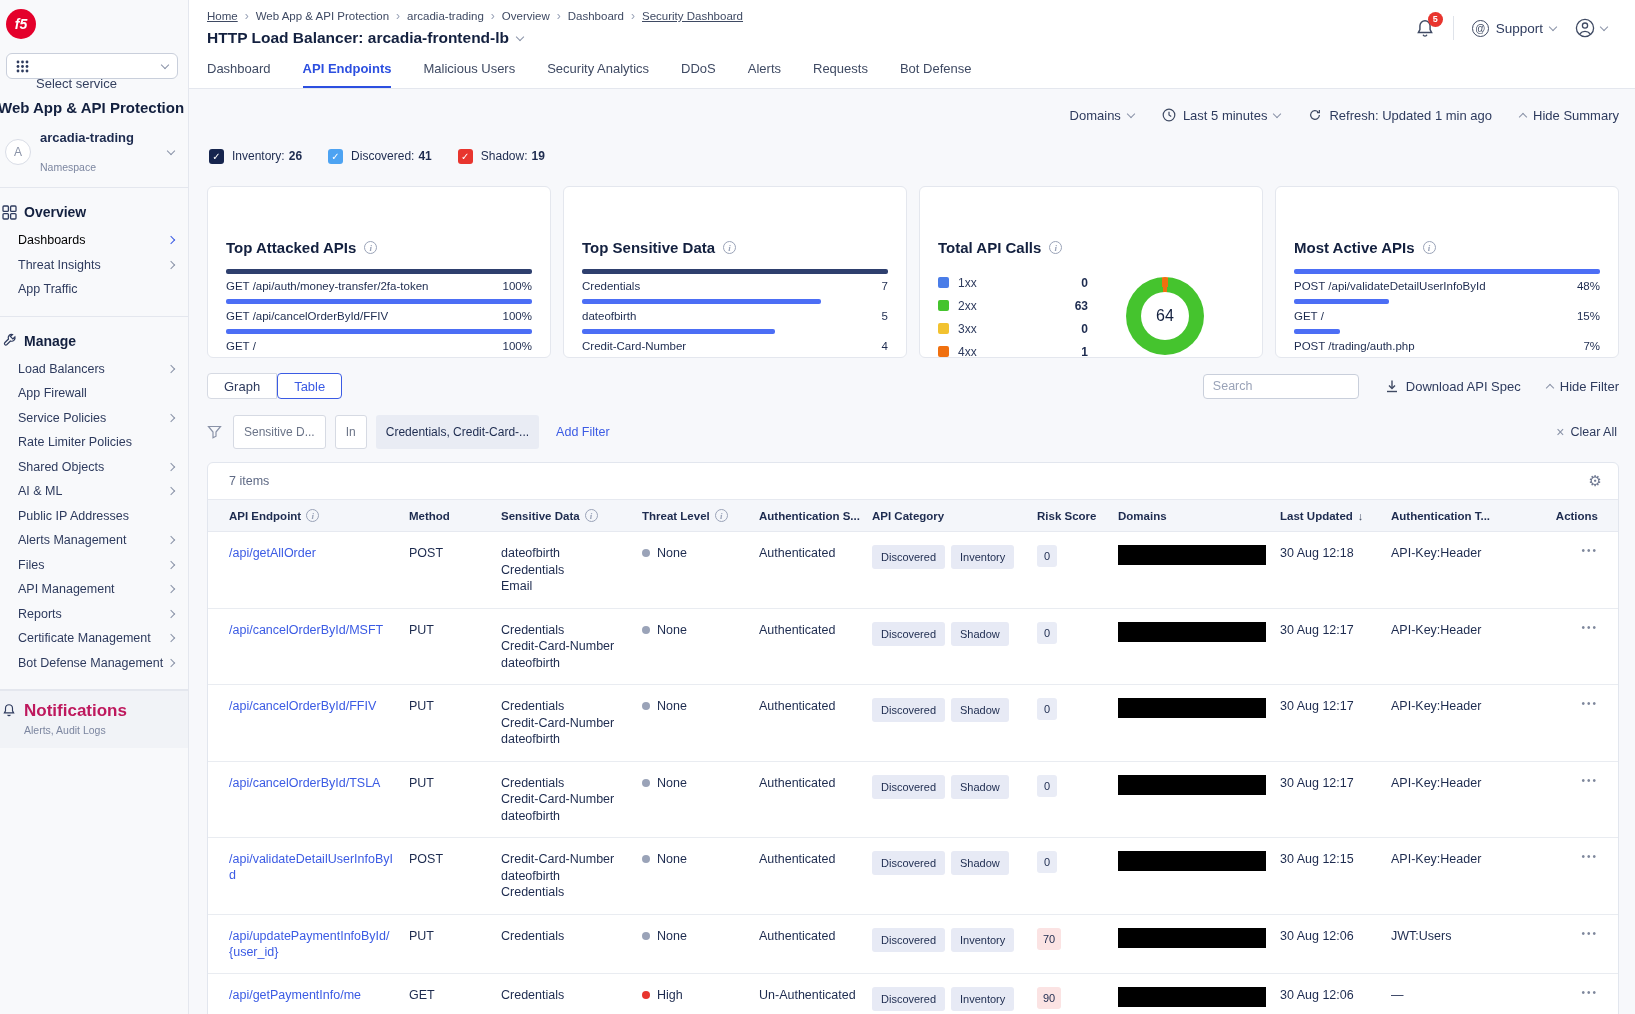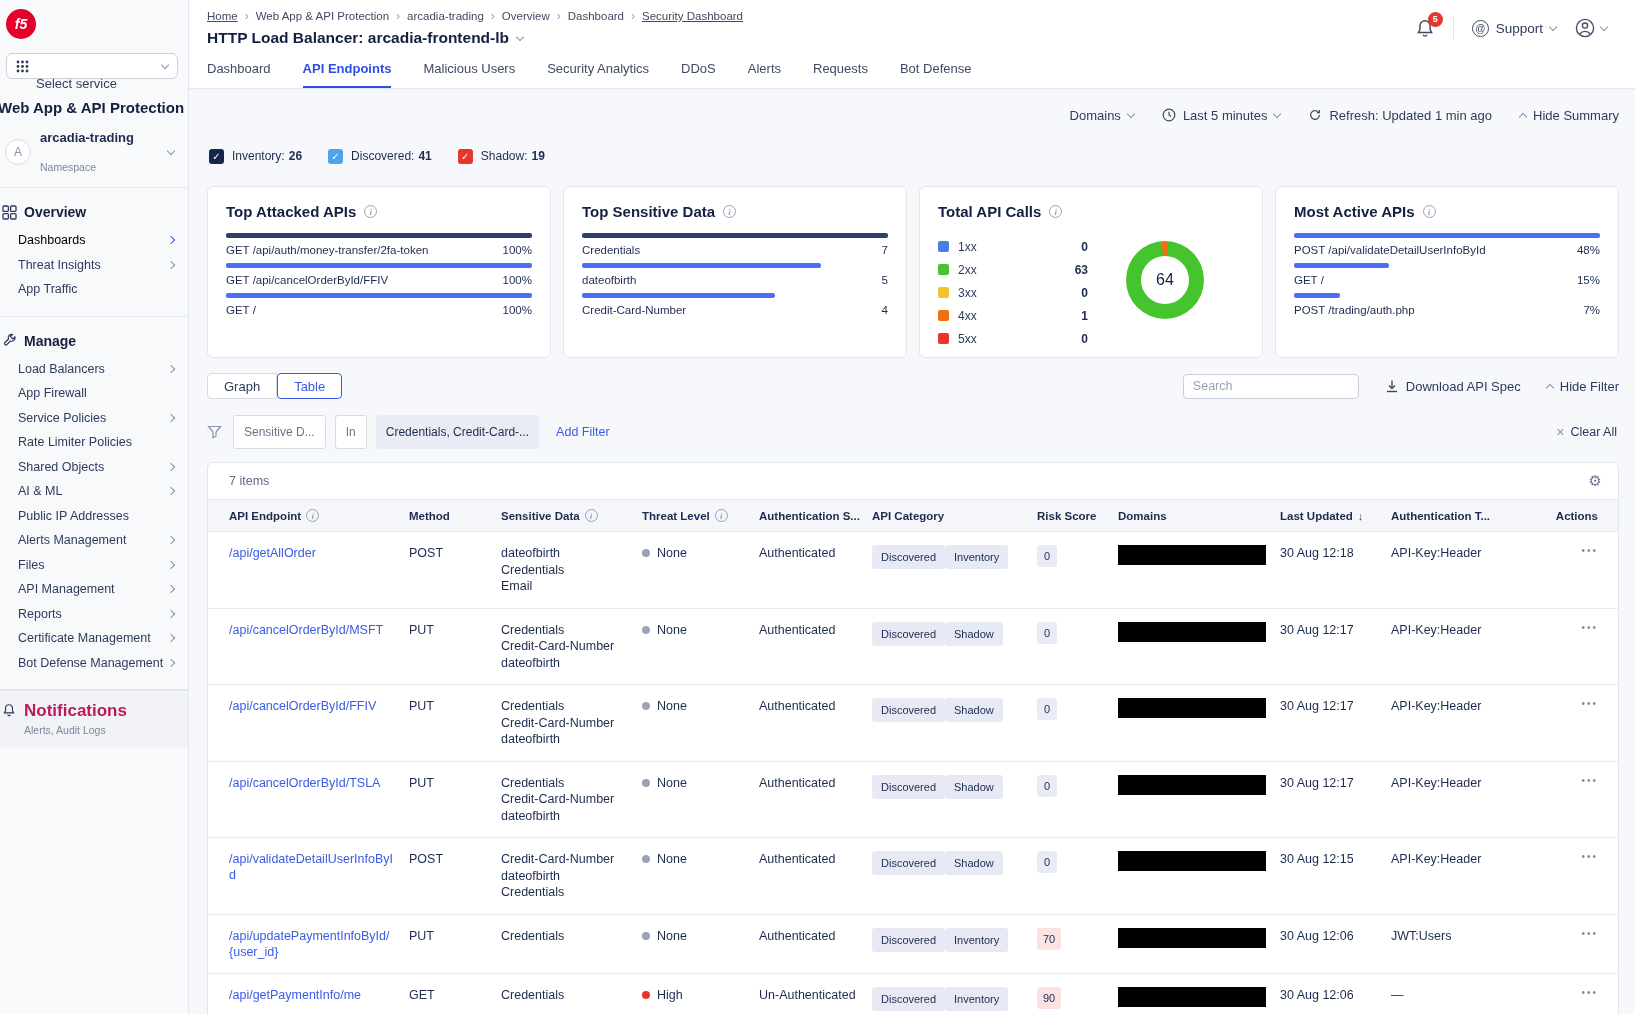--- a/index.html
+++ b/index.html
@@ -64,42 +64,42 @@
   .toolbar { display:flex; justify-content:flex-end; align-items:center; gap:28px; height:28px; font-size:13px; color:#2e3b5e; }
   .toolbar .titem { display:flex; align-items:center; gap:7px; cursor:pointer; }
 
   .chk-row { display:flex; gap:26px; align-items:center; margin:16px 0 0 2px; height:22px; }
   .chk-item { display:flex; align-items:center; gap:8px; cursor:pointer; font-size:12px; color:#1d2b4f; }
   .chk-box { width:15px; height:15px; border-radius:3px; color:#fff; font-size:10px; display:flex; align-items:center; justify-content:center; }
   .chk-item b { margin-left:-4px; }
 
   .cards { display:flex; gap:12px; margin-top:19px; }
   .card { background:#fff; border:1px solid #e4e7ee; border-radius:6px; flex:1; height:172px; padding:16px 18px; overflow:hidden; }
-  .card-title { font-size:15px; font-weight:700; color:#13203f; display:flex; align-items:center; gap:8px; margin-bottom:13px; }
+  .card-title { font-size:15px; font-weight:700; color:#13203f; display:flex; align-items:center; gap:8px; margin-bottom:13px;margin-top:36px; }
   .info-i { width:13px; height:13px; border:1px solid #9aa3b8; border-radius:50%; color:#9aa3b8; font-size:9px; font-style:italic;
             display:inline-flex; align-items:center; justify-content:center; font-family:"Liberation Serif", serif; }
   .bar-item { margin-bottom:5px; }
   .bar-track { height:5px; border-radius:2px; margin-bottom:6px; }
   .bar-label-row { display:flex; justify-content:space-between; font-size:11.5px; color:#1d2b4f; margin-bottom:7px; }
   .donut-wrap { display:flex; align-items:flex-start; }
   .legend { flex:1; padding-top:2px; }
   .legend-row { display:flex; align-items:center; gap:9px; height:23px; font-size:12px; color:#2e3b5e; width:150px; }
   .legend-swatch { width:11px; height:11px; border-radius:2px; }
   .legend-val { margin-left:auto; font-weight:700; color:#1d2b4f; }
   .donut { width:78px; height:78px; border-radius:50%; margin:8px 40px 0 0; display:flex; align-items:center; justify-content:center; }
   .donut-hole { width:48px; height:48px; background:#fff; border-radius:50%; display:flex; align-items:center; justify-content:center;
                 font-size:16px; color:#13203f; }
 
   .view-row { display:flex; align-items:center; margin-top:15px; }
   .seg { display:inline-flex; }
   .seg button { font-family:inherit; font-size:13px; height:26px; padding:0 16px; background:#fff; border:1px solid #d6dae3; color:#2e3b5e; cursor:pointer; }
   .seg button:first-child { border-radius:4px 0 0 4px; }
   .seg button.sel { border:1px solid #3b5be4; color:#3b5be4; border-radius:4px; position:relative; }
   .view-right { margin-left:auto; display:flex; align-items:center; gap:26px; }
-  .search-input { width:176px; height:25px; border:1px solid #c9cfdb; border-radius:4px; padding:0 9px; font-size:12.5px;
+  .search-input { width:156px; height:25px; border:1px solid #c9cfdb; border-radius:4px; padding:0 9px; font-size:12.5px;
                   font-family:inherit; color:#1d2b4f; background:#fff; }
   .search-input::placeholder { color:#9aa3b8; }
   .tool-link { display:flex; align-items:center; gap:7px; font-size:13px; color:#2e3b5e; cursor:pointer; }
 
   .filter-row { display:flex; align-items:center; margin-top:16px; gap:9px; }
   .fchip { height:34px; display:inline-flex; align-items:center; padding:0 10px; font-size:12px; border-radius:3px; }
   .fchip.outline { background:#fff; border:1px solid #d6dae3; color:#6b7488; }
   .fchip.fill { background:#e9ecf4; color:#1d2b4f; }
   .add-filter { color:#3b5be4; font-size:12.5px; margin-left:8px; cursor:pointer; }
   .clear-all { margin-left:auto; display:flex; align-items:center; gap:6px; font-size:12.5px; color:#2e3b5e; cursor:pointer; padding-right:2px; }
@@ -113,21 +113,21 @@
            font-size:11.5px; font-weight:700; color:#1d2b4f; align-items:center; }
   .th { display:flex; align-items:center; gap:5px; padding-right:10px; }
   .th.right { justify-content:flex-end; padding-right:4px; }
   .sort-arrow { color:#3f4a63; font-size:11px; }
   .trow { padding:13px 16px 13px 21px; border-bottom:1px solid #e9ecf1; }
   .cell { font-size:12.5px; color:#1d2b4f; padding-right:12px; line-height:16px; }
   .cell.endpoint { color:#3b5be4; word-break:break-all; cursor:pointer; }
   .sd-line { margin-bottom:0.5px; }
   .threat { display:flex; align-items:center; gap:7px; }
   .dot { width:8px; height:8px; border-radius:50%; }
-  .chips { display:flex; flex-wrap:wrap; }
+  .chips { display:flex; gap:6px; flex-wrap:wrap; }
   .chip { background:#e7eaf5; color:#1d2b4f; font-size:11px; padding:4px 9px; border-radius:3px; white-space:nowrap; }
   .risk { display:inline-block; min-width:20px; text-align:center; font-size:11px; padding:3px 6px; border-radius:3px; color:#1d2b4f; }
   .redact { width:148px; height:20px; background:#000; }
   .dots { text-align:right; color:#7e879c; font-size:10px; letter-spacing:2px; padding-right:4px; cursor:pointer; }
   svg { display:block; }
 </style>
 </head>
 <body>
 
 <div class="app">

